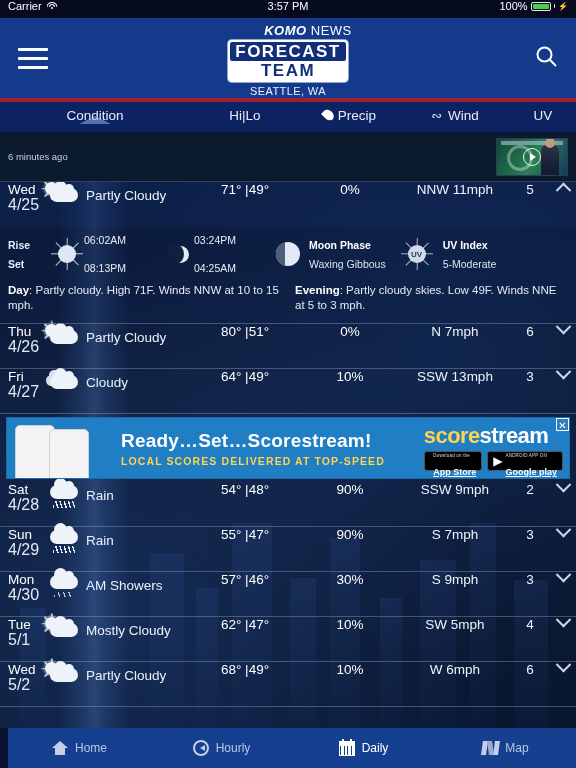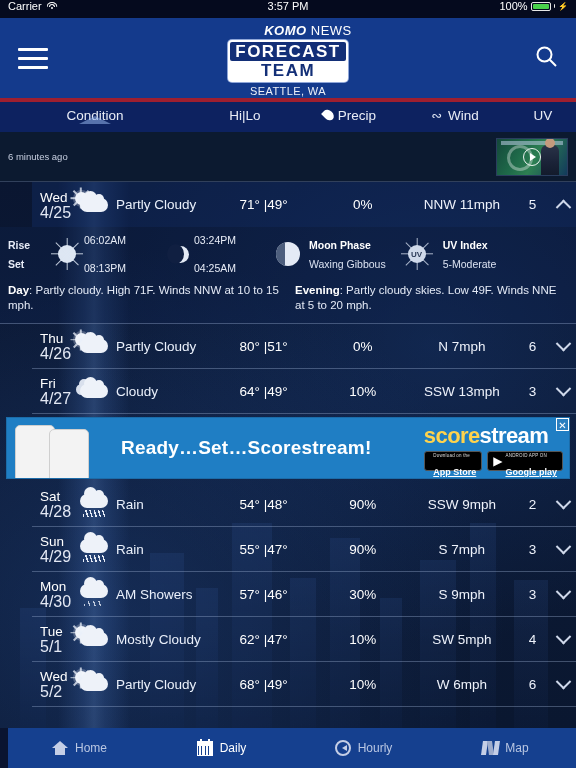--- a/index.html
+++ b/index.html
@@ -143,22 +143,22 @@
   }
   .towers { position:absolute; left:0; right:0; bottom:0; height:260px; opacity:.5; }
   .towers b {
     position:absolute; bottom:0; display:block;
     background:linear-gradient(180deg, rgba(60,100,175,.30) 0%, rgba(25,50,105,.18) 100%);
   }
 
   
   .rows { position:relative; z-index:5; }
   .row {
-    height:45px; display:flex; align-items:center; font-size:13.5px; color:#ffffff;
-    border-bottom:1px solid rgba(165,185,222,.35); position:relative; cursor:pointer;margin-left:32px;
+    height:45px; display:flex; align-items:flex-start; font-size:13.5px; color:#ffffff;
+    border-bottom:1px solid rgba(165,185,222,.35); position:relative; cursor:pointer;
   }
   .row.expanded { background:rgba(18,44,100,.45); border-bottom:none; }
   .r-day { width:44px; padding-left:8px; line-height:15px; }
   .r-day .d1 { font-size:13.5px; }
   .r-day .d2 { font-size:16px; color:#e3e8f4; }
   .r-cond { width:146px; display:flex; align-items:center; gap:6px; }
   .r-cond .label { font-size:13.5px; color:#eaf0fb; }
   .r-hilo { width:110px; text-align:center; font-size:13.5px; }
   .r-precip { width:100px; text-align:center; font-size:13.5px; }
   .r-wind { width:110px; text-align:center; font-size:13.5px; color:#eef2fb; }
@@ -494,21 +494,21 @@
           <div class="mp-text">
             <div class="mp-title">UV Index</div>
             <div class="mp-value">5-Moderate</div>
           </div>
         </div>
         <div class="narrative">
           <div class="narr">
             <b>Day</b><span>: Partly cloudy. High 71F. Winds NNW at 10 to 15 mph.</span>
           </div>
           <div class="narr">
-            <b>Evening</b><span>: Partly cloudy skies. Low 49F. Winds NNE at 5 to 20 mph.</span>
+            <b>Evening</b><span>: Partly cloudy skies. Low 49F. Winds NNE at 5 to 3 mph.</span>
           </div>
         </div>
       </div>
 
       <div class="row">
         <div class="r-day">
           <div class="d1">Thu</div>
           <div class="d2">4/26</div>
         </div>
         <div class="r-cond">
@@ -551,20 +551,21 @@
     </div>
 
     <div class="ad-wrap">
       <div class="ad">
         <div class="ad-phones">
           <span class="ph ph1"><span class="scr"></span></span>
           <span class="ph ph2"><span class="scr"></span></span>
         </div>
         <div class="ad-copy">
           <div class="ad-l1">Ready…Set…Scorestream!</div>
+          <div class="ad-l2">LOCAL SCORES DELIVERED AT TOP-SPEED</div>
         </div>
         <div class="ad-right">
           <div class="ad-logo">
             <span class="score">score</span><span class="stream">stream</span>
           </div>
           <div class="badges">
             <div class="badge">
               <span class="glyph"></span>
               <span>
                 <span class="bt">Download on the</span><br>
@@ -697,34 +698,34 @@
   <div class="tabbar">
     <div class="tab">
       <span class="ticon">
           <span class="house">
             <span class="roof"></span>
             <span class="body"></span>
           </span>
         </span>
       <span class="tlabel">Home</span>
     </div>
+    <div class="tab">
+      <span class="ticon">
+          <span class="clock"></span>
+        </span>
+      <span class="tlabel">Hourly</span>
+    </div>
     <div class="tab active">
       <span class="ticon">
           <span class="cal">
             <span class="top"></span>
             <span class="grid"></span>
           </span>
         </span>
       <span class="tlabel">Daily</span>
-    </div>
-    <div class="tab">
-      <span class="ticon">
-          <span class="clock"></span>
-        </span>
-      <span class="tlabel">Hourly</span>
     </div>
     <div class="tab">
       <span class="ticon">
           <span class="mapic">
             <i></i>
             <i></i>
             <i></i>
           </span>
         </span>
       <span class="tlabel">Map</span>

